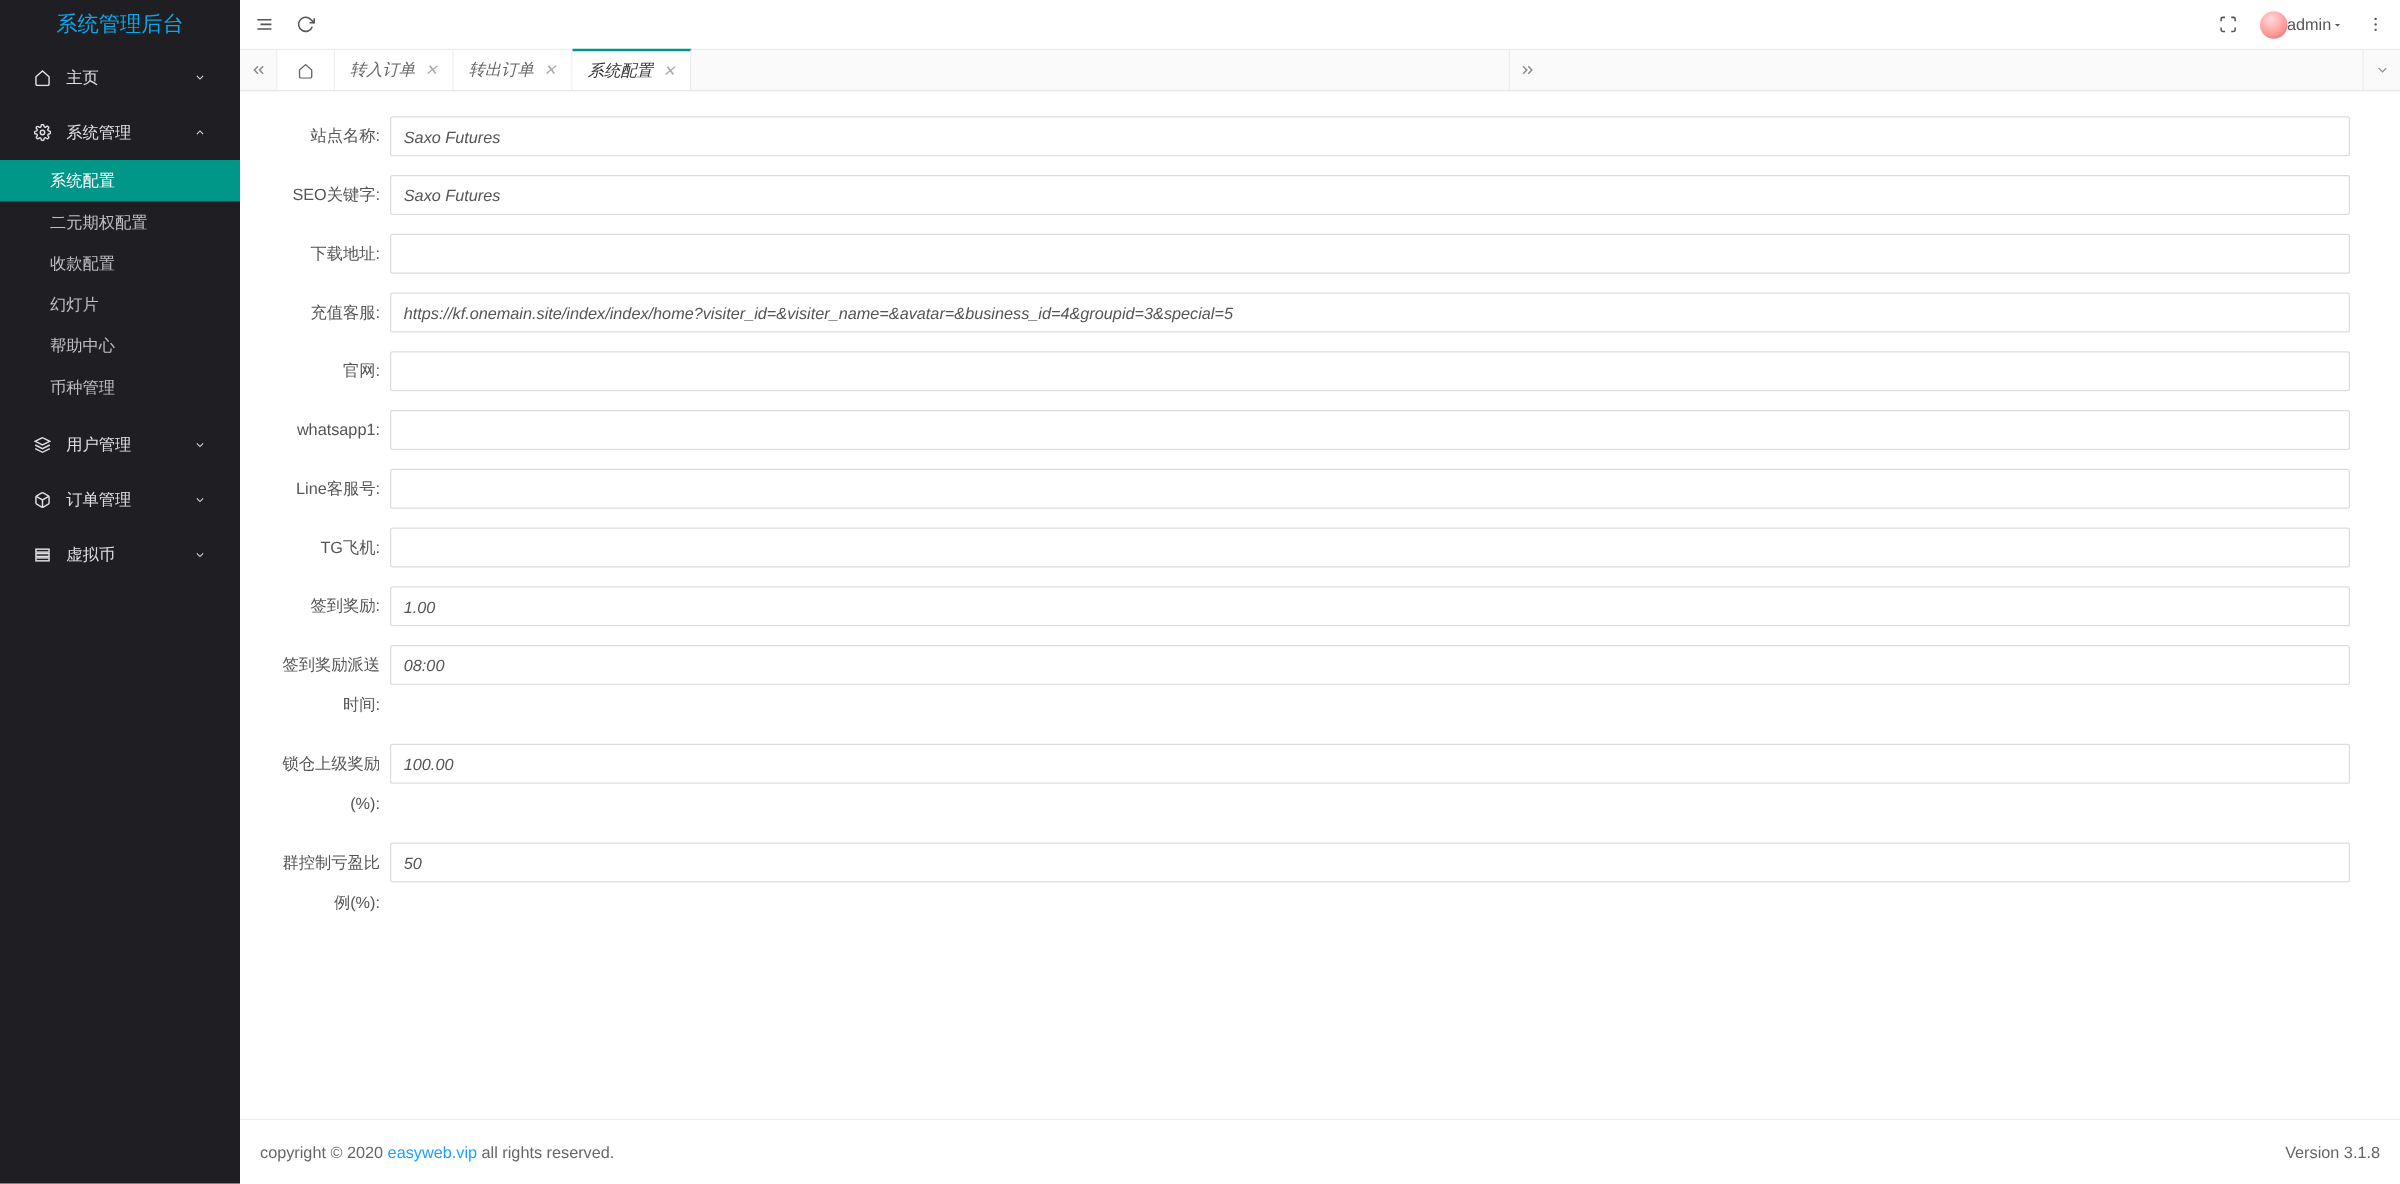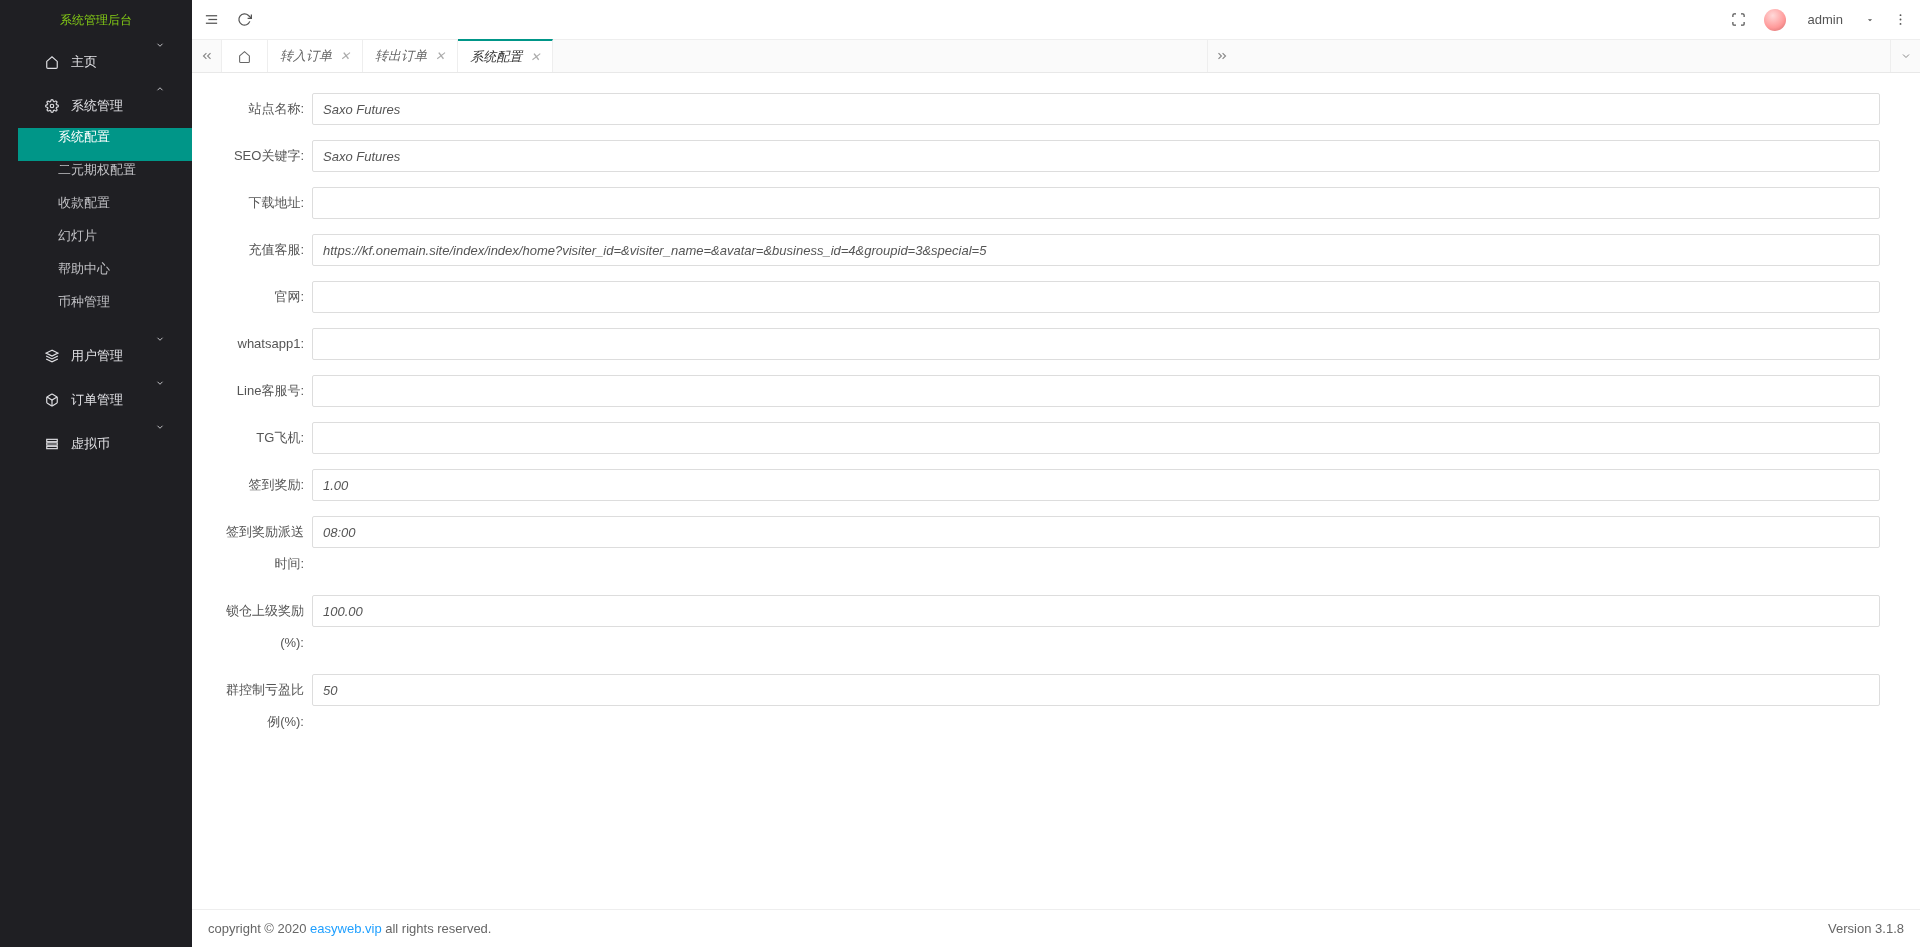--- a/index.html
+++ b/index.html
@@ -1,49 +1,49 @@
 <!DOCTYPE html>
 <html><head>
 <meta charset="utf-8">
 <style>
 * { margin:0; padding:0; box-sizing:border-box; font-family:-apple-system,BlinkMacSystemFont,"Segoe UI","PingFang SC","Microsoft YaHei",sans-serif; }
 html,body { height:100%; width:100%; }
 body { display:flex; overflow:hidden; font-size:14px; color:#333; }
 
 .sidebar { width:192px; background:#1f1f23; color:#a4a4a8; flex-shrink:0; display:flex; flex-direction:column; }
-.logo { height:40px; line-height:40px; text-align:center; color:#84cc16; font-size:12px; }
+.logo { height:40px; line-height:40px; text-align:center; color:#0ea5e9; font-size:17px; }
 .menu { flex:1; overflow:auto; }
-.menu-item, .menu-sub-item { display:flex; padding:0 27px; height:44px; cursor:pointer; font-size:13px;margin-left:18px; }
+.menu-item, .menu-sub-item { display:flex; align-items:center; padding:0 27px; height:44px; cursor:pointer; font-size:13px; }
 .menu-item { color:#e0e0e4; justify-content:space-between; }
 .menu-item .left { display:flex; align-items:center; gap:12px; }
 .menu-item .ic { width:14px; height:14px; display:inline-flex; align-items:center; justify-content:center; }
 .menu-sub-item { padding-left:40px; color:#c0c0c4; height:33px; }
 .menu-sub-item.active { background:#009688; color:#fff; }
 .chev { width:10px; height:10px; }
 
 .main { flex:1; display:flex; flex-direction:column; background:#fff; min-width:0; }
 .topbar { height:40px; display:flex; align-items:center; border-bottom:1px solid #eee; padding:0 12px; justify-content:space-between; }
 .topbar .left, .topbar .right { display:flex; align-items:center; gap:18px; }
 .top-ic { width:15px; height:15px; color:#555; cursor:pointer; display:inline-flex; }
-.user { display:flex; align-items:center; gap:22px; cursor:pointer; font-size:13px; color:#555; }
+.user { display:flex; align-items:center; gap:0; cursor:pointer; font-size:13px; color:#555; }
 .avatar { width:22px; height:22px; border-radius:50%; background:radial-gradient(circle at 40% 30%, #ffd9d9 0%, #f99 60%, #c66 100%); }
 .tabsbar { height:33px; display:flex; align-items:stretch; border-bottom:1px solid #e8e8e8; background:#fafafa; position:relative;font-style:italic; }
 .tabnav { width:30px; display:flex; align-items:center; justify-content:center; color:#888; cursor:pointer; border-right:1px solid #eee; }
 .tabnav.right { border-left:1px solid #eee; border-right:none; margin-left:auto; }
 .tab { display:flex; align-items:center; padding:0 12px; gap:8px; border-right:1px solid #eee; cursor:pointer; font-size:13px; color:#666; background:#fff; }
 .tab.home { padding:0 16px; }
 .tab.active { background:#fff; color:#333; font-weight:500; border-top:2px solid #009688; margin-top:-1px; }
 .close-x { font-size:12px; color:#aaa; }
 
 .content { flex:1; overflow:auto; padding:20px 40px 0 24px; }
 .form-row { display:flex; align-items:flex-start; margin-bottom:15px; }
 .form-label { width:96px; flex-shrink:0; text-align:right; padding-right:8px; color:#555; font-size:13px; line-height:32px; }
 .form-input { flex:1; height:32px; border:1px solid #ddd; border-radius:2px; padding:0 10px; font-size:13px; color:#555; background:#fff;font-style:italic; }
 
-.footer { height:38px; display:flex; align-items:center; justify-content:space-between; padding:0 16px; font-size:13px; color:#666; border-top:1px solid #eee;margin-top:10px; }
+.footer { height:52px; display:flex; align-items:center; justify-content:space-between; padding:0 16px; font-size:13px; color:#666; border-top:1px solid #eee;margin-top:10px; }
 .footer a { color:#1E9FFF; text-decoration:none; }
 svg { display:block; }
 </style>
 </head>
 <body>
 
 <aside class="sidebar">
   <div class="logo">系统管理后台</div>
   <nav class="menu">
 

